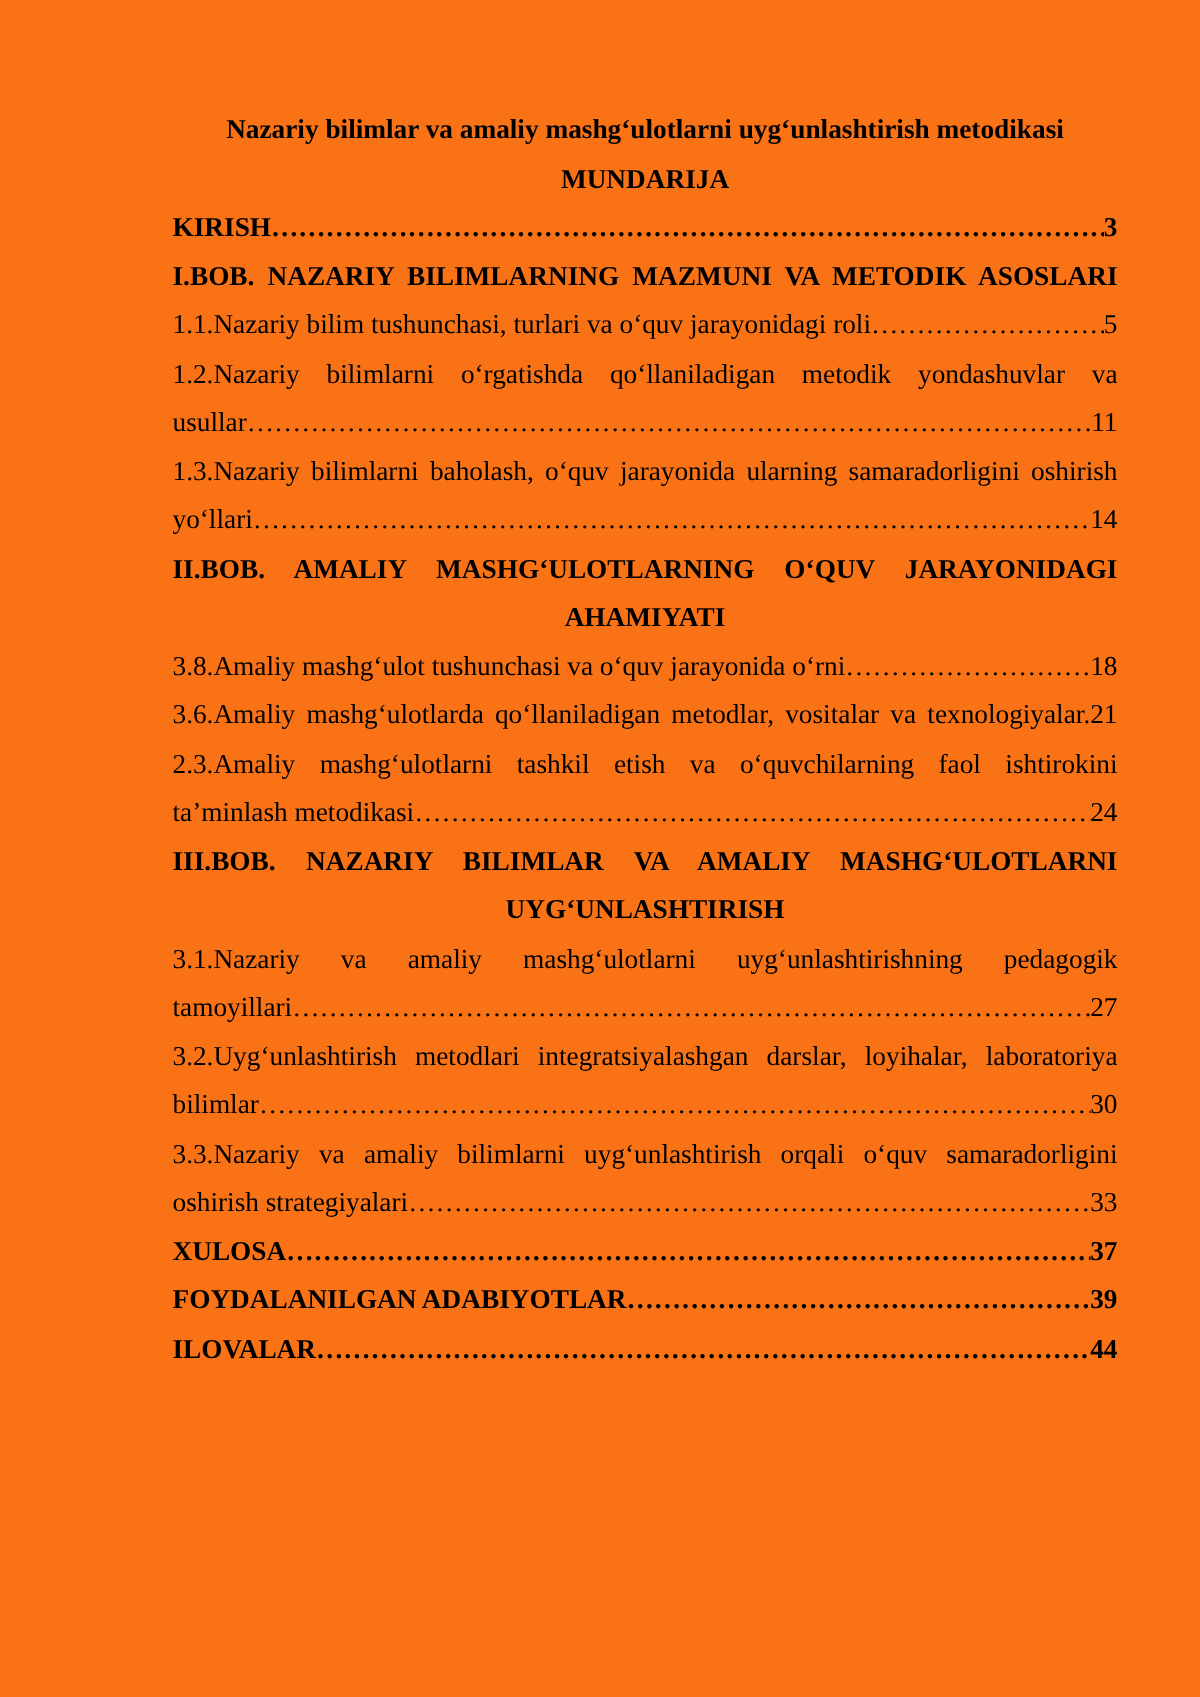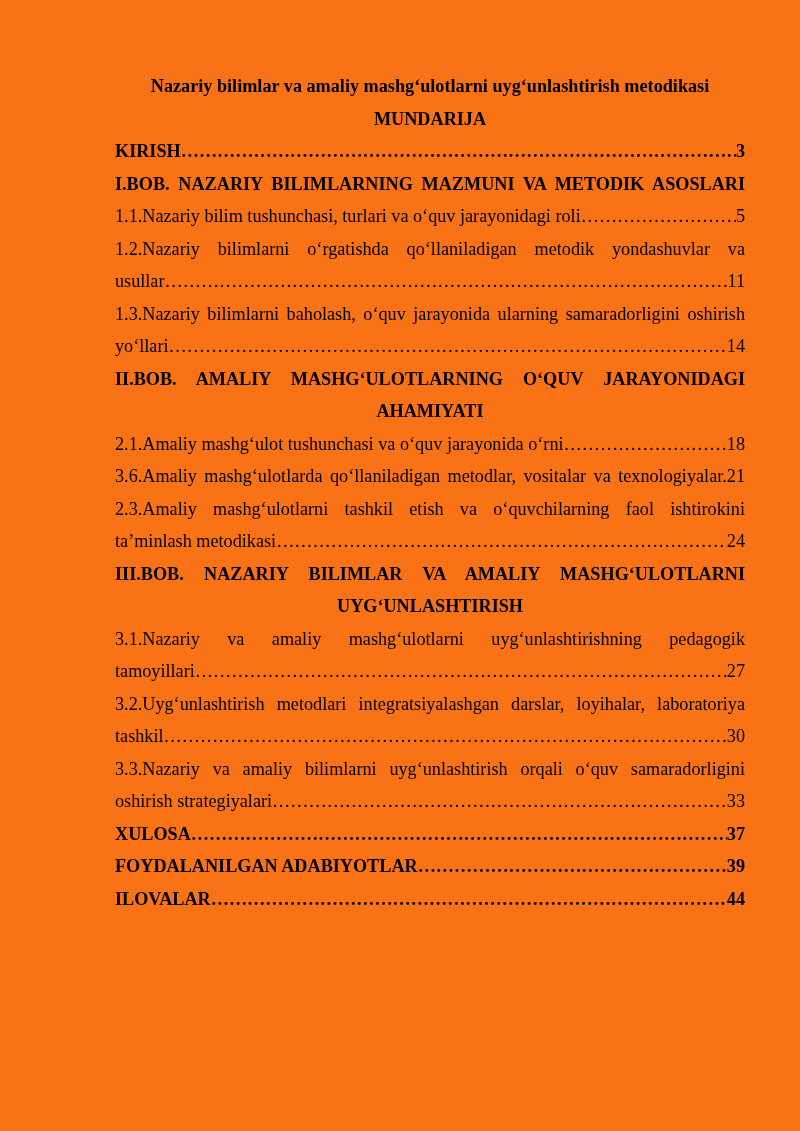--- a/index.html
+++ b/index.html
@@ -67,21 +67,21 @@
     <div class="line dotted">
         <span class="t">yo‘llari</span>
         <span class="leader">……………………………………………………………………………………………………………………</span>
         <span class="pg">14</span>
       </div>
 
     <div class="line stretch bold">II.BOB. AMALIY MASHG‘ULOTLARNING O‘QUV JARAYONIDAGI</div>
     <div class="line left bold">AHAMIYATI</div>
 
     <div class="line dotted">
-        <span class="t">2.1.Amaliy mashg‘ulot tushunchasi va o‘quv jarayonida o‘rni</span>
+        <span class="t">3.8.Amaliy mashg‘ulot tushunchasi va o‘quv jarayonida o‘rni</span>
         <span class="leader">……………………………………………………………………………………………………………………</span>
         <span class="pg">18</span>
       </div>
 
     <div class="line stretch"><span>3.6.Amaliy mashg‘ulotlarda qo‘llaniladigan metodlar, vositalar va texnologiyalar.</span><span>21</span></div>
 
     <div class="line stretch">2.3.Amaliy mashg‘ulotlarni tashkil etish va o‘quvchilarning faol ishtirokini</div>
     <div class="line dotted">
         <span class="t">ta’minlash metodikasi</span>
         <span class="leader">……………………………………………………………………………………………………………………</span>
@@ -93,21 +93,21 @@
 
     <div class="line stretch">3.1.Nazariy va amaliy mashg‘ulotlarni uyg‘unlashtirishning pedagogik</div>
     <div class="line dotted">
         <span class="t">tamoyillari</span>
         <span class="leader">……………………………………………………………………………………………………………………</span>
         <span class="pg">27</span>
       </div>
 
     <div class="line stretch">3.2.Uyg‘unlashtirish metodlari integratsiyalashgan darslar, loyihalar, laboratoriya</div>
     <div class="line dotted">
-        <span class="t">tashkil</span>
+        <span class="t">bilimlar</span>
         <span class="leader">……………………………………………………………………………………………………………………</span>
         <span class="pg">30</span>
       </div>
 
     <div class="line stretch">3.3.Nazariy va amaliy bilimlarni uyg‘unlashtirish orqali o‘quv samaradorligini</div>
     <div class="line dotted">
         <span class="t">oshirish strategiyalari</span>
         <span class="leader">……………………………………………………………………………………………………………………</span>
         <span class="pg">33</span>
       </div>

